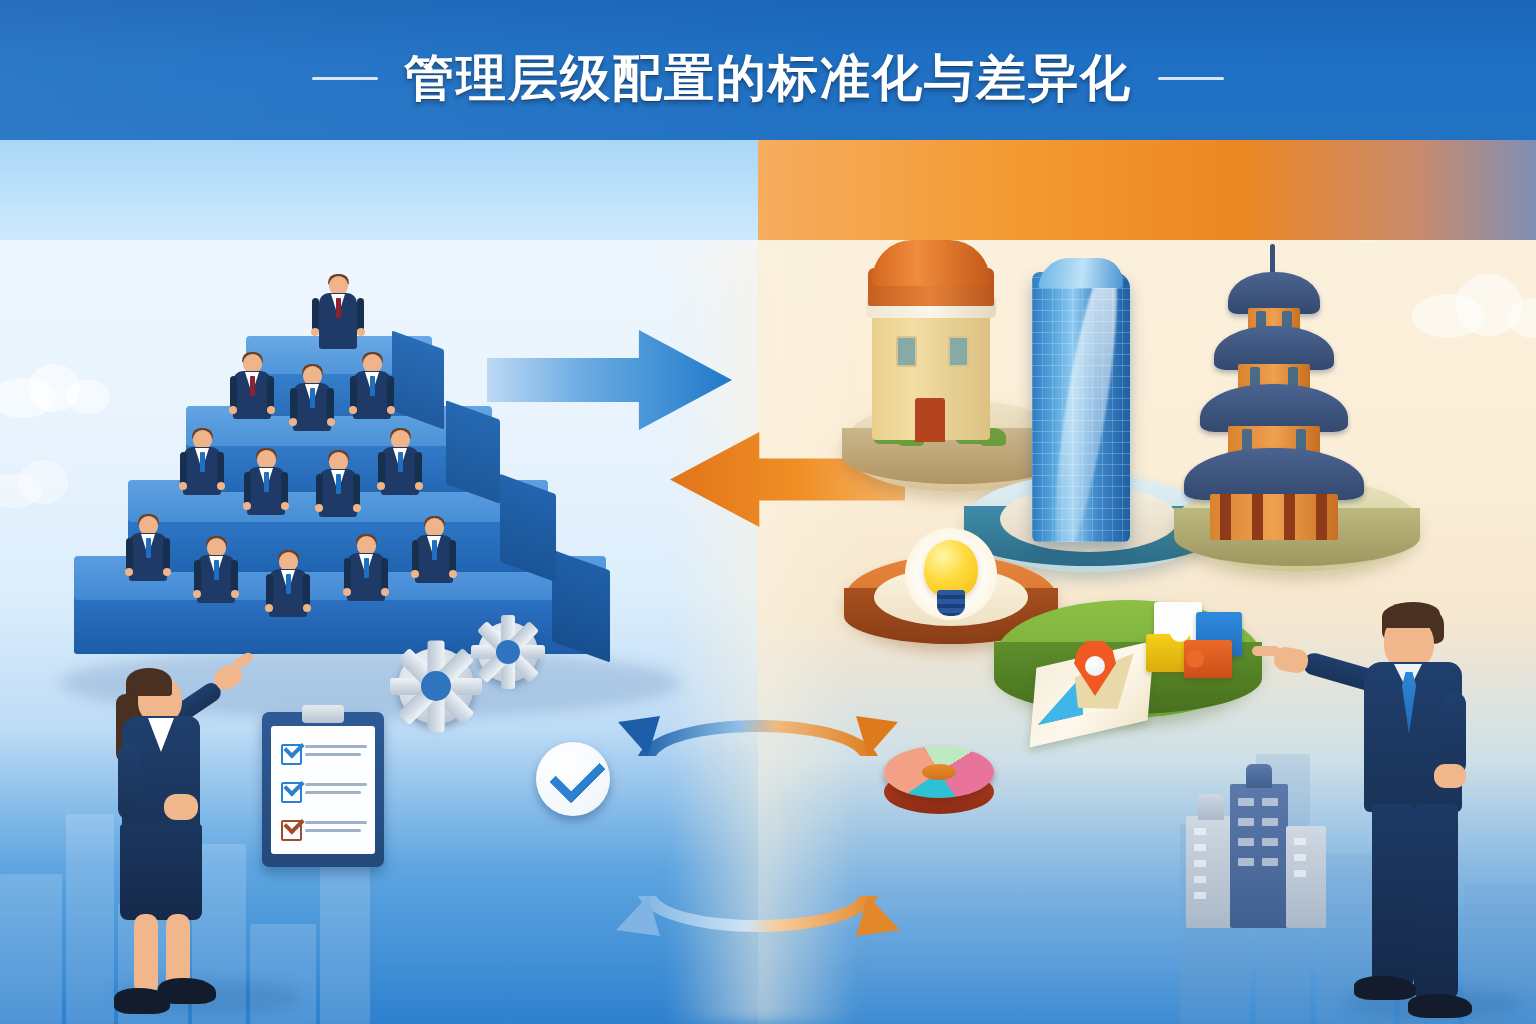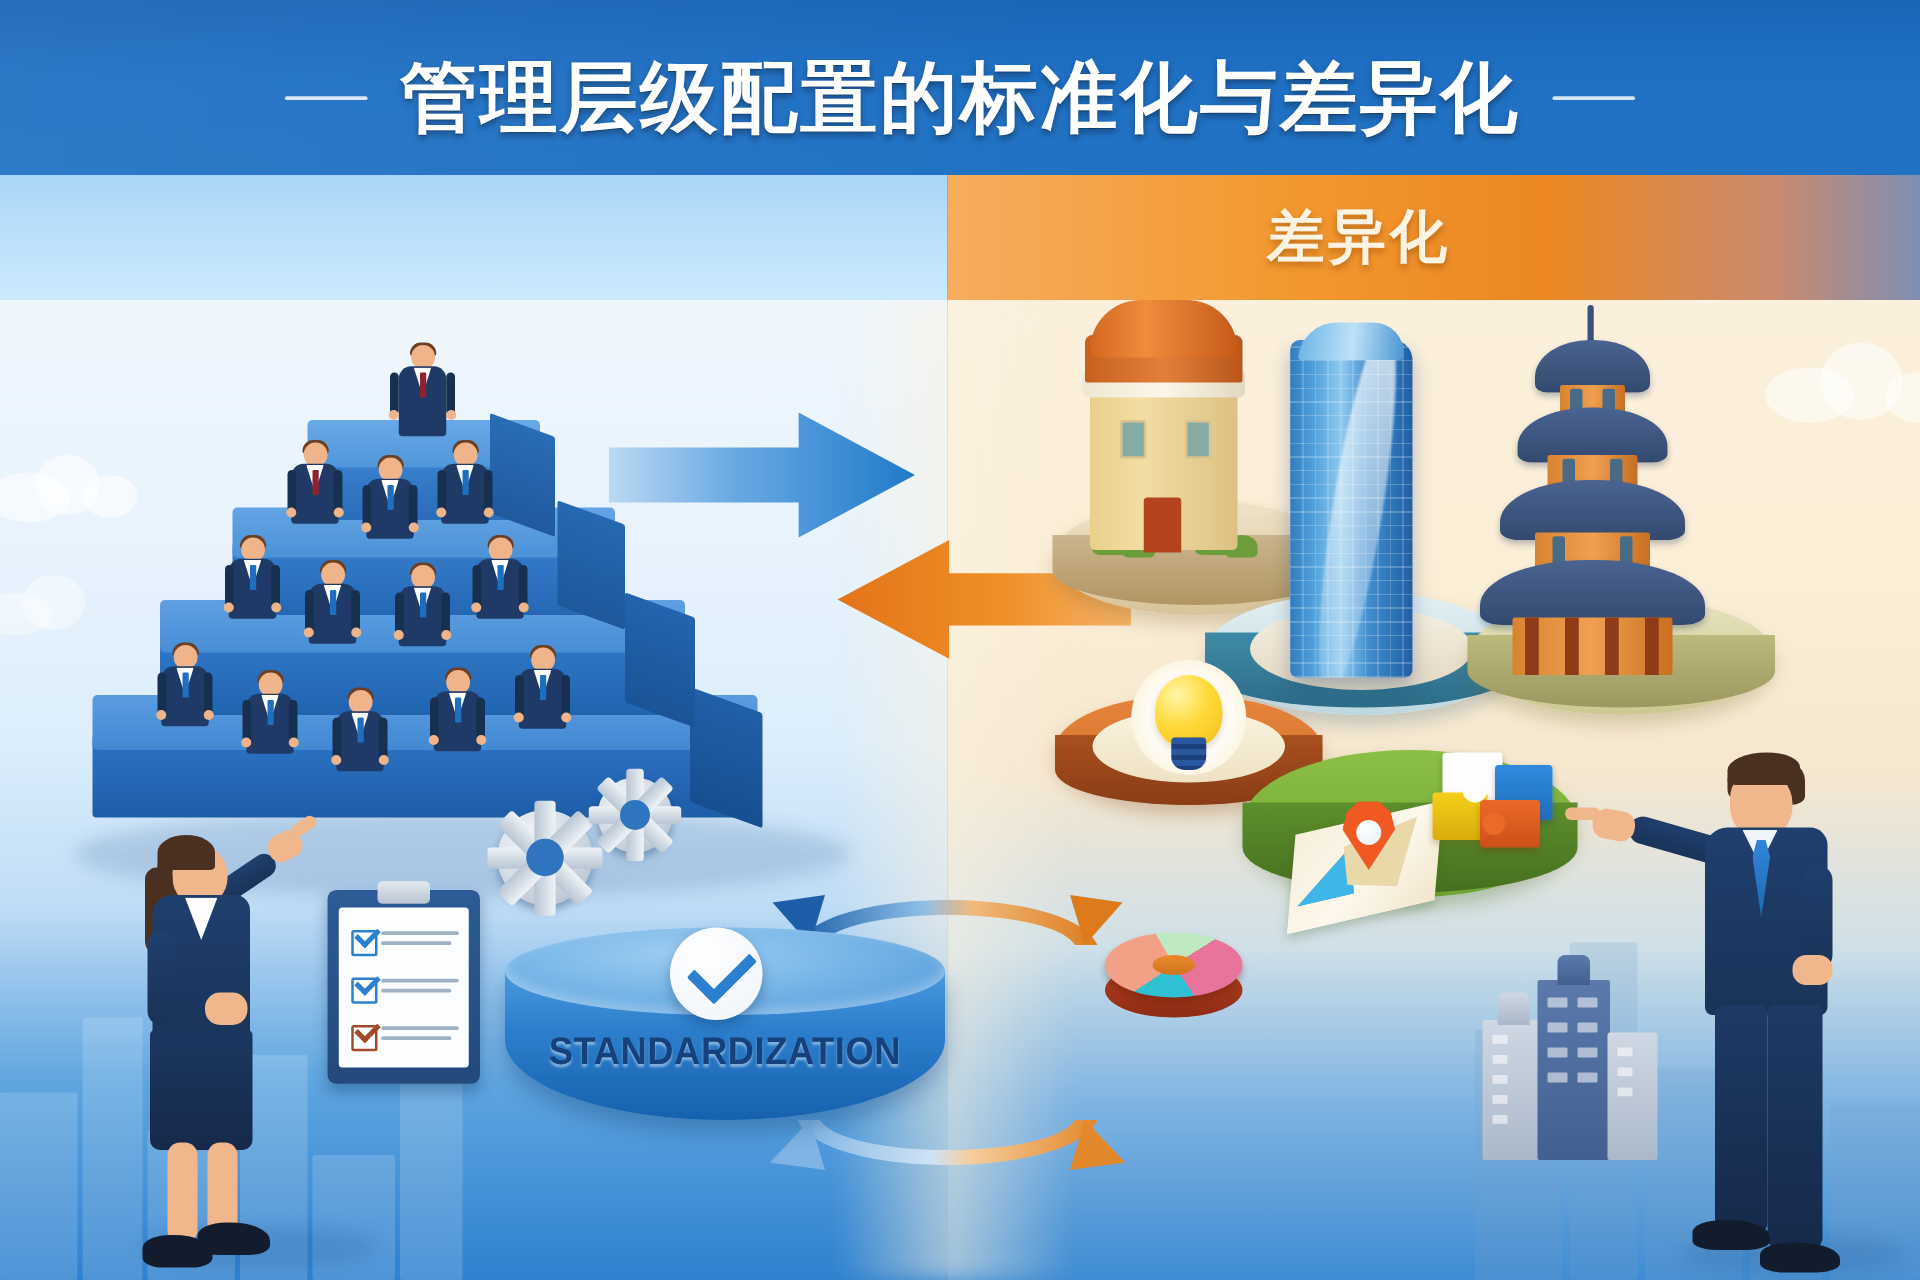--- a/index.html
+++ b/index.html
@@ -40,21 +40,21 @@
   
   .sky-b{position:absolute;bottom:0;background:rgba(255,255,255,.16);border-radius:2px;}
   #skyline-left{position:absolute;left:0;top:620px;width:430px;height:404px;}
   #skyline-right{position:absolute;left:1180px;top:600px;width:356px;height:424px;}
   #skyline-right .sky-b{background:rgba(120,160,200,.22);}
 
   
   #title-wrap{position:absolute;top:32px;left:0;width:100%;height:92px;
     display:flex;align-items:center;justify-content:center;gap:26px;}
   #title{
-    font-size:62px;font-weight:bold;color:#ffffff;letter-spacing:2px;white-space:nowrap;
+    font-size:50px;font-weight:bold;color:#ffffff;letter-spacing:2px;white-space:nowrap;
     text-shadow:0 3px 5px rgba(0,0,0,.32), 0 1px 0 rgba(0,0,0,.25);
     font-family:"DejaVu Sans","Liberation Sans",sans-serif;
   }
   .title-rule{width:66px;height:3px;background:rgba(255,255,255,.82);border-radius:2px;flex:none;}
 
   
   #sub-left,#sub-right{position:absolute;top:152px;height:76px;display:flex;align-items:center;justify-content:center;}
   #sub-left{left:0;width:758px;}
   #sub-right{left:758px;width:778px;}
   #sub-left .txt{font-size:46px;font-weight:bold;color:#18427e;letter-spacing:3px;
@@ -291,23 +291,20 @@
   <div id="header-band" class="band"></div>
   <div id="subband-left" class="band"></div>
   <div id="subband-right"></div>
 
   <div id="title-wrap">
     <div class="title-rule"></div>
     <div id="title">管理层级配置的标准化与差异化</div>
     <div class="title-rule"></div>
   </div>
 
-  <div id="sub-right">
-    <span class="txt">差异化</span>
-  </div>
 
   <div class="shadow" style="left:60px;top:648px;width:620px;height:70px;"></div>
   <div id="pyramid">
 
     <div class="t-front" style="left:18px;top:318px;width:532px;height:66px;background:linear-gradient(180deg,#2e74c6,#1d5da8);border-radius:3px;"></div>
     <div class="t-top" style="left:18px;top:286px;width:532px;height:44px;background:linear-gradient(180deg,#5a9ce0,#4289d3);border-radius:4px;"></div>
     <div class="t-side" style="left:496px;top:290px;width:58px;height:92px;background:linear-gradient(180deg,#2060a8,#174f90);transform:skewY(20deg);border-radius:2px;"></div>
 
     <div class="t-front" style="left:72px;top:240px;width:420px;height:62px;background:linear-gradient(180deg,#3079c9,#2064b0);border-radius:3px;"></div>
     <div class="t-top" style="left:72px;top:210px;width:420px;height:42px;background:linear-gradient(180deg,#5ea0e2,#478ed5);border-radius:4px;"></div>
@@ -599,25 +596,20 @@
           <stop offset="45%" stop-color="#cfe3f5"></stop>
         <stop offset="58%" stop-color="#f6cd9c"></stop>
           <stop offset="100%" stop-color="#e2872a"></stop>
       </linearGradient>
     </defs>
     <path d="M30 10 C 52 58, 248 58, 270 10 L 252 10 C 232 42, 68 42, 48 10 Z" fill="url(#gBot)"></path>
     <path d="M8 44 L 52 50 L 40 10 Z" fill="#7fb4e4"></path>
     <path d="M292 44 L 248 50 L 260 10 Z" fill="#e2872a"></path>
   </svg>
 
-  <div id="cyl-std" class="cyl">
-    <div class="side"></div>
-    <div class="top"></div>
-    <div class="label">STANDARDIZATION</div>
-  </div>
   <div id="check-badge">
       <div class="tick"></div>
     </div>
 
   <div id="pie-base"></div>
   <div id="pie">
       <div class="hole"></div>
     </div>
 
   <div id="clipboard">

